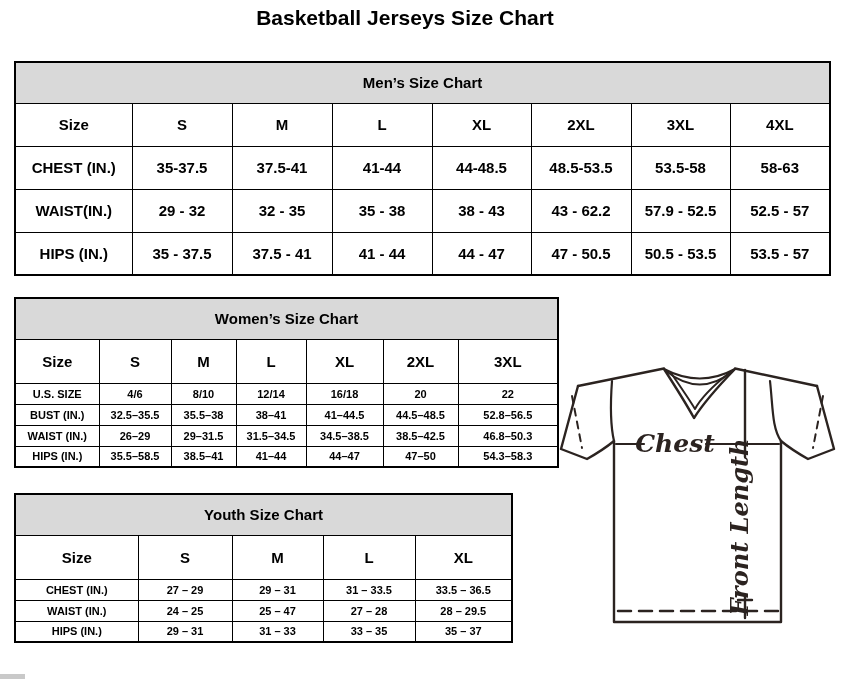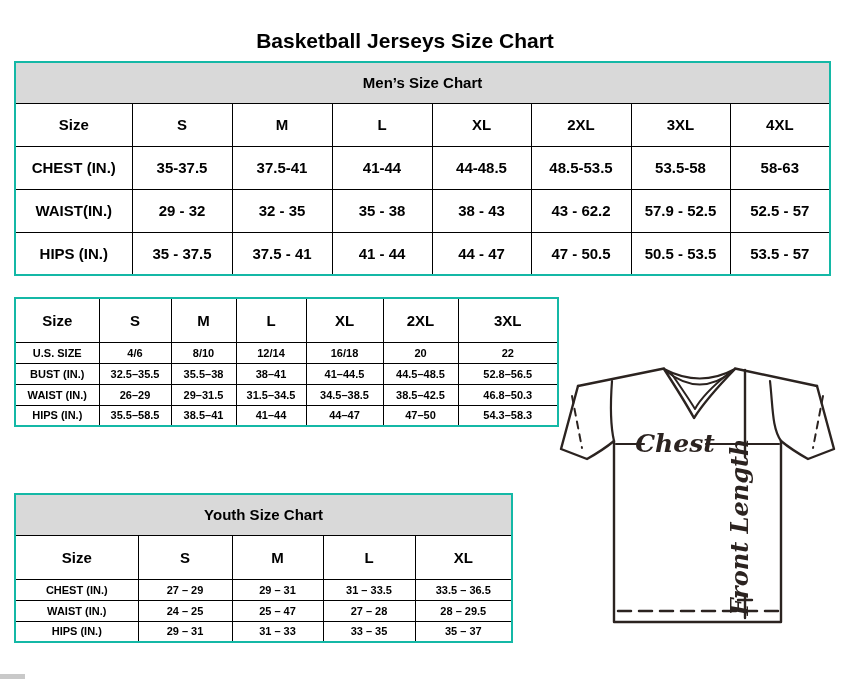--- a/index.html
+++ b/index.html
@@ -6,25 +6,24 @@
   body{
     width:843px;height:679px;position:relative;overflow:hidden;
     background:#ffffff;
     font-family:"Liberation Sans", sans-serif;
     color:#000;
   }
   .page-title{
     position:absolute;top:6px;left:0;width:810px;
     text-align:center;font-size:21px;font-weight:bold;
     font-family:"Liberation Sans", sans-serif;
-    margin-top:23px;
   }
   table.chart-table{
     position:absolute;border-collapse:collapse;table-layout:fixed;
-    background:#fff;border:2px solid #14b8a6;
+    background:#fff;border:2px solid #000000;
   }
   table.chart-table th,table.chart-table td{
     border:1px solid #000;text-align:center;vertical-align:middle;
     font-weight:bold;padding:0 2px;overflow:hidden;white-space:nowrap;
   }
   th.band{background:#d9d9d9;font-size:15px;border-bottom:1px solid #000;}
   tr.band-row{height:41px;}
   
   table.mens{left:14px;top:61px;width:815px;}
   table.mens tr.head-row{height:43px;}
@@ -111,20 +110,23 @@
   <colgroup>
     <col style="width:84px">
       <col style="width:72px">
       <col style="width:65px">
       <col style="width:70px">
     <col style="width:77px">
       <col style="width:75px">
       <col style="width:100px">
   </colgroup>
   <thead>
+    <tr class="band-row">
+      <th class="band" colspan="7">Women’s Size Chart</th>
+    </tr>
     <tr class="head-row">
       <th>Size</th>
       <th>S</th>
       <th>M</th>
       <th>L</th>
       <th>XL</th>
       <th>2XL</th>
       <th>3XL</th>
     </tr>
   </thead>

